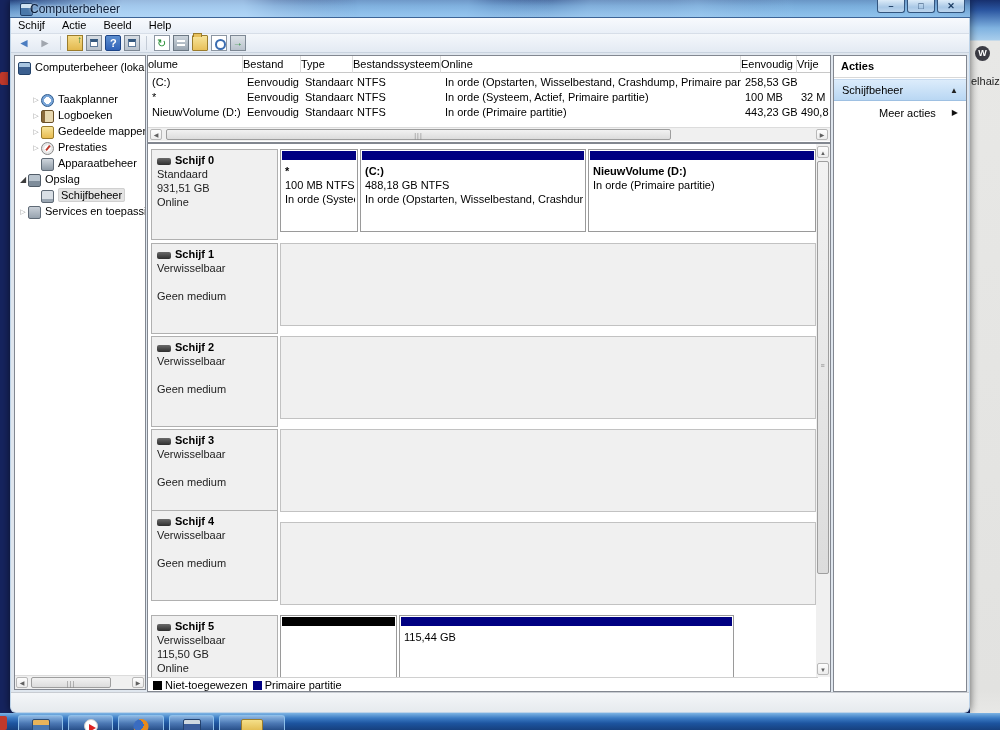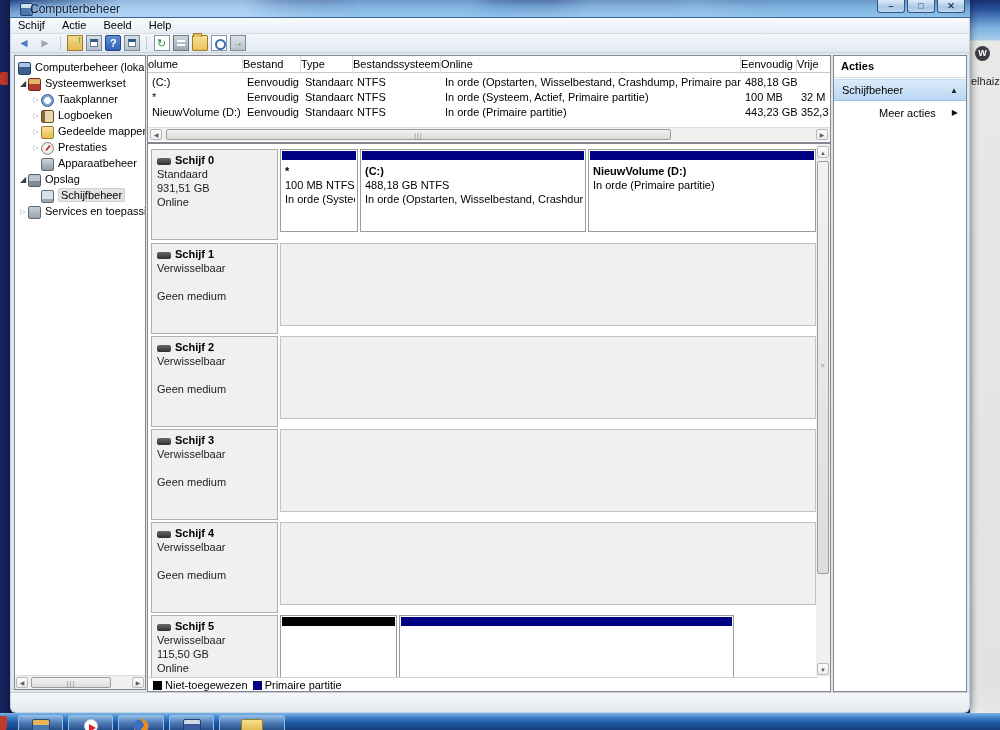--- a/index.html
+++ b/index.html
@@ -188,21 +188,20 @@
     <span class="tbi ic-props"></span>
     <span class="tbi ic-folder"></span>
     <span class="tbi ic-find"></span>
     <span class="tbi ic-export">→</span>
   </div>
 
   <div class="abs" id="content-bg"></div>
 
   <div class="abs" id="tree-panel">
     <div class="trow" style="top:3px;  padding-left:3px;"><span class="ti ti-computer"></span><span>Computerbeheer (lokaal</span></div>
-    <div class="trow" style="top:19px; padding-left:3px;"><span class="exp exp-open">◢</span><span class="ti ti-toolbox"></span><span>Systeemwerkset</span></div>
     <div class="trow" style="top:35px; padding-left:16px;"><span class="exp">▷</span><span class="ti ti-clock"></span><span>Taakplanner</span></div>
     <div class="trow" style="top:51px; padding-left:16px;"><span class="exp">▷</span><span class="ti ti-log"></span><span>Logboeken</span></div>
     <div class="trow" style="top:67px; padding-left:16px;"><span class="exp">▷</span><span class="ti ti-folder"></span><span>Gedeelde mappen</span></div>
     <div class="trow" style="top:83px; padding-left:16px;"><span class="exp">▷</span><span class="ti ti-perf"></span><span>Prestaties</span></div>
     <div class="trow" style="top:115px; padding-left:3px;"><span class="exp exp-open">◢</span><span class="ti ti-storage"></span><span>Opslag</span></div>
     <div class="trow" style="top:99px; padding-left:26px;"><span class="ti ti-device"></span><span>Apparaatbeheer</span></div>
     <div class="trow" style="top:131px; padding-left:26px;"><span class="ti ti-disk"></span><span class="tsel">Schijfbeheer</span></div>
     <div class="trow" style="top:147px; padding-left:3px;"><span class="exp">▷</span><span class="ti ti-services"></span><span>Services en toepassing</span></div>
 
     <div class="hscroll" style="left:0; bottom:0; width:130px;">
@@ -220,40 +219,40 @@
     <div class="vh" style="left:293px; width:300px;">Online</div>
     <div class="vh" style="left:593px; width:56px;">Eenvoudig</div>
     <div class="vh" style="left:649px; width:35px;">Vrije</div>
 
     <div>
       <div class="vc" style="top:19px; left:0;   width:95px;">(C:)</div>
       <div class="vc" style="top:19px; left:95px; width:58px;">Eenvoudig</div>
       <div class="vc" style="top:19px; left:153px; width:52px;">Standaard</div>
       <div class="vc" style="top:19px; left:205px; width:88px;">NTFS</div>
       <div class="vc" style="top:19px; left:293px; width:300px;">In orde (Opstarten, Wisselbestand, Crashdump, Primaire partitie)</div>
-      <div class="vc" style="top:19px; left:593px; width:56px;">488,18 GB</div>
+      <div class="vc" style="top:19px; left:593px; width:56px;">258,53 GB</div>
       <div class="vc" style="top:19px; left:649px; width:46px;margin-left:39px;">53,26</div>
     </div>
     <div>
       <div class="vc" style="top:34px; left:0;   width:95px;">*</div>
       <div class="vc" style="top:34px; left:95px; width:58px;">Eenvoudig</div>
       <div class="vc" style="top:34px; left:153px; width:52px;">Standaard</div>
       <div class="vc" style="top:34px; left:205px; width:88px;">NTFS</div>
       <div class="vc" style="top:34px; left:293px; width:300px;">In orde (Systeem, Actief, Primaire partitie)</div>
       <div class="vc" style="top:34px; left:593px; width:56px;">100 MB</div>
       <div class="vc" style="top:34px; left:649px; width:35px;">32 M</div>
     </div>
     <div>
       <div class="vc" style="top:49px; left:0;   width:95px;">NieuwVolume (D:)</div>
       <div class="vc" style="top:49px; left:95px; width:58px;">Eenvoudig</div>
       <div class="vc" style="top:49px; left:153px; width:52px;">Standaard</div>
       <div class="vc" style="top:49px; left:205px; width:88px;">NTFS</div>
       <div class="vc" style="top:49px; left:293px; width:300px;">In orde (Primaire partitie)</div>
       <div class="vc" style="top:49px; left:593px; width:56px;">443,23 GB</div>
-      <div class="vc" style="top:49px; left:649px; width:35px;">352,3</div>
+      <div class="vc" style="top:49px; left:649px; width:35px;">490,8</div>
     </div>
 
     <div class="hscroll" style="left:0; top:71px; width:682px;">
       <div class="sb-btn" style="left:2px; top:1px; width:12px; height:11px; line-height:11px;">◀</div>
       <div class="sb-thumb grip" style="left:18px; top:1px; width:505px; height:11px;">|||</div>
       <div class="sb-btn" style="right:2px; top:1px; width:12px; height:11px; line-height:11px;">▶</div>
     </div>
   </div>
 
   <div class="abs" id="disk-panel">
@@ -314,41 +313,46 @@
       <div class="drow-label" style="top:285px;">
         <div class="dl1"><span class="disk-ico"></span><span class="b">Schijf 3</span></div>
         <div class="dl">Verwisselbaar</div>
         <div class="dl">&nbsp;</div>
         <div class="dl">Geen medium</div>
       </div>
       <div class="empty-part" style="top:285px; left:132px; width:536px;"></div>
     </div>
 
     <div>
-      <div class="drow-label" style="top:378px;">
+      <div class="drow-label" style="top:366px;">
         <div class="dl1"><span class="disk-ico"></span><span class="b">Schijf 4</span></div>
         <div class="dl">Verwisselbaar</div>
         <div class="dl">&nbsp;</div>
         <div class="dl">Geen medium</div>
       </div>
       <div class="empty-part" style="top:378px; left:132px; width:536px;"></div>
     </div>
 
     <div>
       <div class="drow-label" style="top:471px; height:62px; border-bottom:none;">
         <div class="dl1"><span class="disk-ico"></span><span class="b">Schijf 5</span></div>
         <div class="dl">Verwisselbaar</div>
         <div class="dl">115,50 GB</div>
         <div class="dl">Online</div>
       </div>
       <div class="part" style="top:471px; left:132px; width:117px; height:62px; border-bottom:none;">
         <div class="strip strip-black"></div>
       </div>
       <div class="part" style="top:471px; left:251px; width:335px; height:62px; border-bottom:none;">
         <div class="strip strip-blue"></div>
+        <div class="ptext">
+          <div></div>
+          <div>115,44 GB</div>
+          <div></div>
+        </div>
       </div>
     </div>
 
     <div id="legend">
       <span class="lg-sq" style="background:#000000;"></span><span>Niet-toegewezen</span>
       <span class="lg-sq" style="background:#000082;"></span><span>Primaire partitie</span>
     </div>
 
     <div class="vscroll" style="left:668px; top:0; height:533px;">
       <div class="sb-btn" style="left:1px; top:2px; width:12px; height:12px; line-height:12px;">▲</div>

